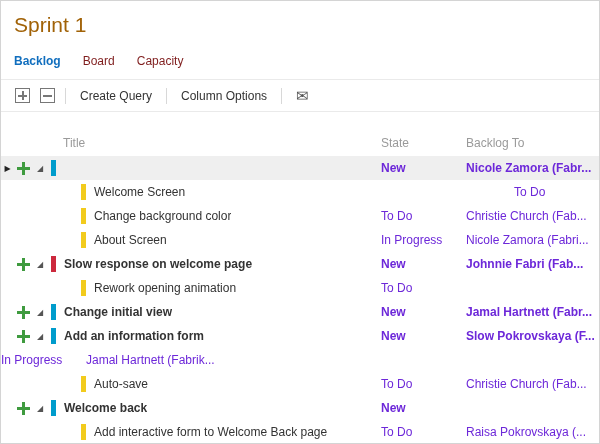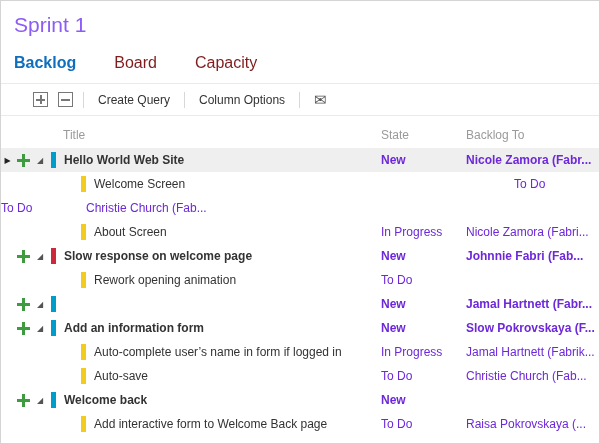--- a/index.html
+++ b/index.html
@@ -1,30 +1,30 @@
 <!DOCTYPE html>
 <html><head>
 <meta charset="utf-8">
 <style>
   html,body{margin:0;padding:0}
   body{width:600px;height:444px;background:#fff;font-family:"Liberation Sans",sans-serif;overflow:hidden}
   .page{width:598px;height:442px;border:1px solid #d4d4d4;background:#fff;overflow:hidden}
-  .page-title{font-size:21px;color:#8b5cf6;padding:12px 26px 0 13px;font-weight:400}
-  .tabs{display:flex;gap:38px;padding:17px 12px 11px 13px;font-size:16px}
+  .page-title{font-size:21px;color:#a16207;padding:12px 26px 0 13px;font-weight:400}
+  .tabs{display:flex;gap:22px;padding:17px 12px 11px 13px;font-size:12px}
   .tab{color:#7f1d1d;cursor:pointer}
   .tab.active{color:#106EBE;font-weight:700}
-  .toolbar{display:flex;align-items:center;height:31px;border-top:1px solid #eaeaea;border-bottom:1px solid #eaeaea;padding:0 32px;gap:10px;font-size:12px;color:#333}
+  .toolbar{display:flex;align-items:center;height:31px;border-top:1px solid #eaeaea;border-bottom:1px solid #eaeaea;padding:0 14px;gap:10px;font-size:12px;color:#333}
   .tb-ico{display:inline-flex;align-items:center;cursor:pointer}
   .box{display:inline-block;width:13px;height:13px;border:1px solid #777;position:relative}
   .box.plus::before,.box.minus::before{content:"";position:absolute;left:2px;right:2px;top:50%;margin-top:-1px;height:2px;background:#777}
   .box.plus::after{content:"";position:absolute;top:2px;bottom:2px;left:50%;margin-left:-1px;width:2px;background:#777}
   .sep{width:1px;height:16px;background:#d8d8d8}
   .tb-btn{cursor:pointer;padding:0 4px;white-space:nowrap}
   .env{font-size:15px;color:#555;padding:0 4px}
-  .grid{margin-top:6px;font-size:12px}
+  .grid{margin-top:18px;font-size:12px}
   .grid-header{display:flex;height:26px;align-items:center;color:#9a9a9a}
   .grid-header .c-title{padding-left:62px;line-height:26px;display:block}
   .c-title{flex:1;min-width:0;display:flex;align-items:center;overflow:hidden;white-space:nowrap}
   .c-state{width:85px;flex:none;white-space:nowrap;overflow:hidden}
   .c-assigned{width:133px;flex:none;white-space:nowrap;overflow:hidden}
   .row{display:flex;height:24px;align-items:center;cursor:pointer}
   .row.selected{background:#efefef}
   .cur{width:13px;flex:none;font-size:8px;color:#222;text-align:center}
   .add{width:13px;height:13px;flex:none;position:relative;margin:0 7px 0 3px}
   .add::before{content:"";position:absolute;top:5px;left:0;width:13px;height:3px;background:#3F9B3F}
@@ -71,36 +71,42 @@
       <span class="c-state">State</span>
       <span class="c-assigned">Backlog To</span>
     </div>
     <div class="grid-body" id="grid-body">
         <div class="row parent selected">
     <span class="c-title">
       <span class="cur">▶</span>
       <span class="add"></span>
       <span class="caret">◢</span>
       <span class="bar" style="background: rgb(0, 156, 204);"></span>
-      <span class="title">Hello World Web Site</span>
     </span>
     <span class="c-state">New</span>
     <span class="c-assigned">Nicole Zamora (Fabr...</span>
   </div>
         <div class="row child">
     <span class="c-title">
       <span class="cur"></span>
       <span class="add"></span>
       <span class="caret"></span>
       <span class="bar" style="background: rgb(242, 203, 29);"></span>
       <span class="title">Welcome Screen</span>
     </span>
     <span class="c-state">To Do</span>
   </div>
         <div class="row child">
+    <span class="c-title">
+      <span class="cur"></span>
+      <span class="add"></span>
+      <span class="caret"></span>
+      <span class="bar" style="background: rgb(242, 203, 29);"></span>
+      <span class="title">Change background color</span>
+    </span>
     <span class="c-state">To Do</span>
     <span class="c-assigned">Christie Church (Fab...</span>
   </div>
         <div class="row child">
     <span class="c-title">
       <span class="cur"></span>
       <span class="add"></span>
       <span class="caret"></span>
       <span class="bar" style="background: rgb(242, 203, 29);"></span>
       <span class="title">About Screen</span>
@@ -129,43 +135,37 @@
     </span>
     <span class="c-state">To Do</span>
     <span class="c-assigned"></span>
   </div>
         <div class="row parent">
     <span class="c-title">
       <span class="cur"></span>
       <span class="add"></span>
       <span class="caret">◢</span>
       <span class="bar" style="background: rgb(0, 156, 204);"></span>
+      <span class="title">Change initial view</span>
     </span>
     <span class="c-state">New</span>
     <span class="c-assigned">Jamal Hartnett (Fabr...</span>
   </div>
         <div class="row parent">
     <span class="c-title">
       <span class="cur"></span>
       <span class="add"></span>
       <span class="caret">◢</span>
       <span class="bar" style="background: rgb(0, 156, 204);"></span>
       <span class="title">Add an information form</span>
     </span>
     <span class="c-state">New</span>
     <span class="c-assigned">Slow Pokrovskaya (F...</span>
   </div>
         <div class="row child">
-    <span class="c-title">
-      <span class="cur"></span>
-      <span class="add"></span>
-      <span class="caret"></span>
-      <span class="bar" style="background: rgb(242, 203, 29);"></span>
-      <span class="title">Auto-complete user’s name in form if logged in</span>
-    </span>
     <span class="c-state">In Progress</span>
     <span class="c-assigned">Jamal Hartnett (Fabrik...</span>
   </div>
         <div class="row child">
     <span class="c-title">
       <span class="cur"></span>
       <span class="add"></span>
       <span class="caret"></span>
       <span class="bar" style="background: rgb(242, 203, 29);"></span>
       <span class="title">Auto-save</span>

